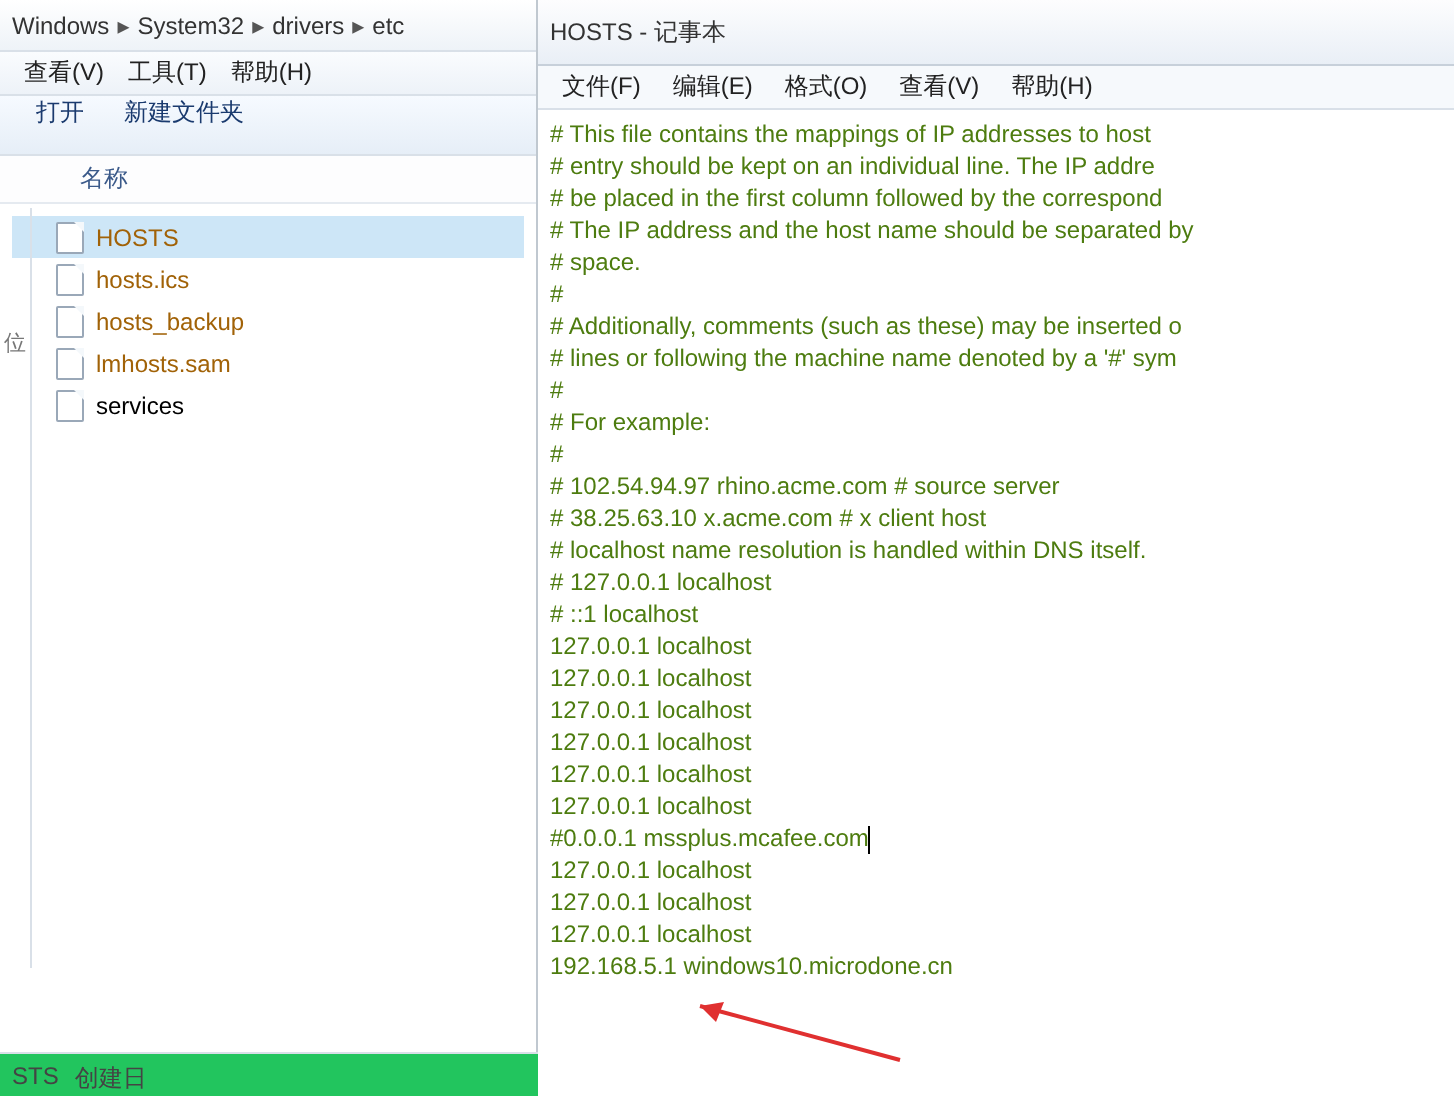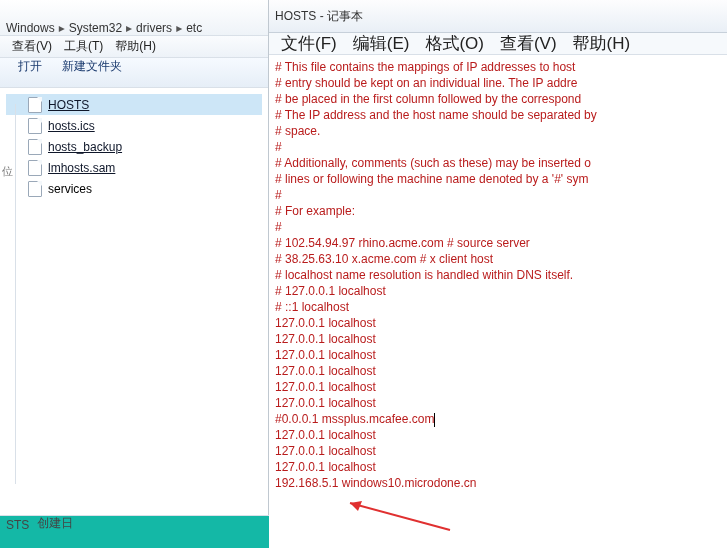--- a/index.html
+++ b/index.html
@@ -1,39 +1,39 @@
 <!DOCTYPE html>
 <html><head>
 <meta charset="utf-8">
 <style>
 *{box-sizing:border-box;margin:0;padding:0;font-family:"Microsoft YaHei","Segoe UI",Tahoma,sans-serif;font-size:12px}
 body{width:727px;height:548px;background:#fff;overflow:hidden;position:relative}
 .explorer{position:absolute;left:0;top:0;width:269px;height:548px;background:#fff;border-right:1px solid #c0c8d0}
-.breadcrumb{height:36px;display:flex;align-items:flex-end;padding:0 4px;border-bottom:1px solid #d9e0e8;background:linear-gradient(#fff,#eef3f8)}
+.breadcrumb{height:26px;display:flex;align-items:center;padding:12px 4px;border-bottom:1px solid #d9e0e8;background:linear-gradient(#fff,#eef3f8)}
 .breadcrumb .crumb{display:flex;align-items:center;padding:0 2px;color:#333;cursor:pointer}
 .breadcrumb .sep{color:#555;padding:0 2px}
 .menubar{height:22px;display:flex;align-items:center;padding:0 6px;border-bottom:1px solid #d9e0e8;background:linear-gradient(#fafcfe,#edf2f8)}
 .menubar .mitem{padding:0 6px;color:#222;cursor:default}
 .toolbar{height:30px;display:flex;align-items:flex-start;padding:0 8px;border-bottom:1px solid #d9e0e8;background:linear-gradient(#f6faff,#e6eef7)}
 .toolbar .tbtn{padding:0 10px;color:#1a3a6e;cursor:default}
 .filehdr{height:24px;display:flex;align-items:center;padding:0 10px 0 40px;border-bottom:1px solid #e5eaf0;color:#3b5a8a;background:#fdfdfe}
 .filelist{padding:6px 6px;background:#fff}
 .fileitem{display:flex;align-items:center;height:21px;padding:0 4px 0 22px;cursor:default}
 .fileitem.sel{background:#cde6f7}
 .fileicon{display:inline-block;width:14px;height:16px;margin-right:6px;border:1px solid #9aa8b8;border-radius:1px;background:#fff;position:relative}
 .fileicon::before{content:"";position:absolute;right:-1px;top:-1px;border-style:solid;border-width:0 5px 5px 0;border-color:transparent #f4f8fb transparent transparent}
-.fname{color:#0f172a;text-decoration:underline}
-.status{position:absolute;left:0;bottom:0;width:269px;height:22px;display:flex;align-items:flex-end;padding:16px 6px;border-top:1px solid #d9e0e8;background:#14b8a6;color:#444;gap:8px;white-space:nowrap;overflow:hidden}
+.fname{color:#a16207;}
+.status{position:absolute;left:0;bottom:0;width:269px;height:22px;display:flex;align-items:flex-start;padding:4px 6px;border-top:1px solid #d9e0e8;background:#22c55e;color:#444;gap:8px;white-space:nowrap;overflow:hidden}
 .sidecut{position:absolute;left:0;top:104px;width:16px;height:380px;border-right:1px solid #d9e0e8}
 .sidelbl{font-size:11px;color:#777;padding:60px 2px 0}
 .notepad{position:absolute;left:269px;top:0;width:458px;height:548px;background:#fff;display:flex;flex-direction:column}
 .np-title{height:22px;background:linear-gradient(#fdfdfe,#e9eff6);border-bottom:1px solid #c7d0da;display:flex;align-items:center;padding:16px 6px;color:#333}
 .np-menu{height:22px;background:#f6f9fc;border-bottom:1px solid #d9e0e8;display:flex;align-items:center;padding:0 4px}
-.np-menu .nitem{padding:0 8px;color:#222;cursor:default;font-size:17px}
-.np-body{flex:1;overflow:hidden;padding:4px 6px;font-family:"NSimSun","SimSun","Courier New",monospace;font-size:13px;line-height:16px;color:#b91c1c;white-space:pre;position:relative}
+.np-menu .nitem{padding:0 8px;color:#222;cursor:default;font-size:12px}
+.np-body{flex:1;overflow:hidden;padding:4px 6px;font-family:"NSimSun","SimSun","Courier New",monospace;font-size:13px;line-height:16px;color:#4d7c0f;white-space:pre;position:relative}
 .arrow{position:absolute;left:340px;top:495px;pointer-events:none}
 .arrow svg{display:block}
 .caret{display:inline-block;width:1px;height:14px;background:#000;vertical-align:middle}
 </style>
 </head>
 <body>
 
 <div class="explorer">
   <div class="breadcrumb">
     <span class="crumb">Windows</span>
@@ -46,20 +46,21 @@
   </div>
   <div class="menubar">
     <span class="mitem">查看(V)</span>
     <span class="mitem">工具(T)</span>
     <span class="mitem">帮助(H)</span>
   </div>
   <div class="toolbar">
     <span class="tbtn">打开</span>
     <span class="tbtn">新建文件夹</span>
   </div>
+  <div class="filehdr">名称</div>
   <div class="sidecut">
       <div class="sidelbl">位</div>
     </div>
   <div class="filelist" id="filelist">
       <div class="fileitem sel">
         <span class="fileicon"></span>
         <span class="fname">HOSTS</span>
       </div>
       <div class="fileitem">
         <span class="fileicon"></span>

